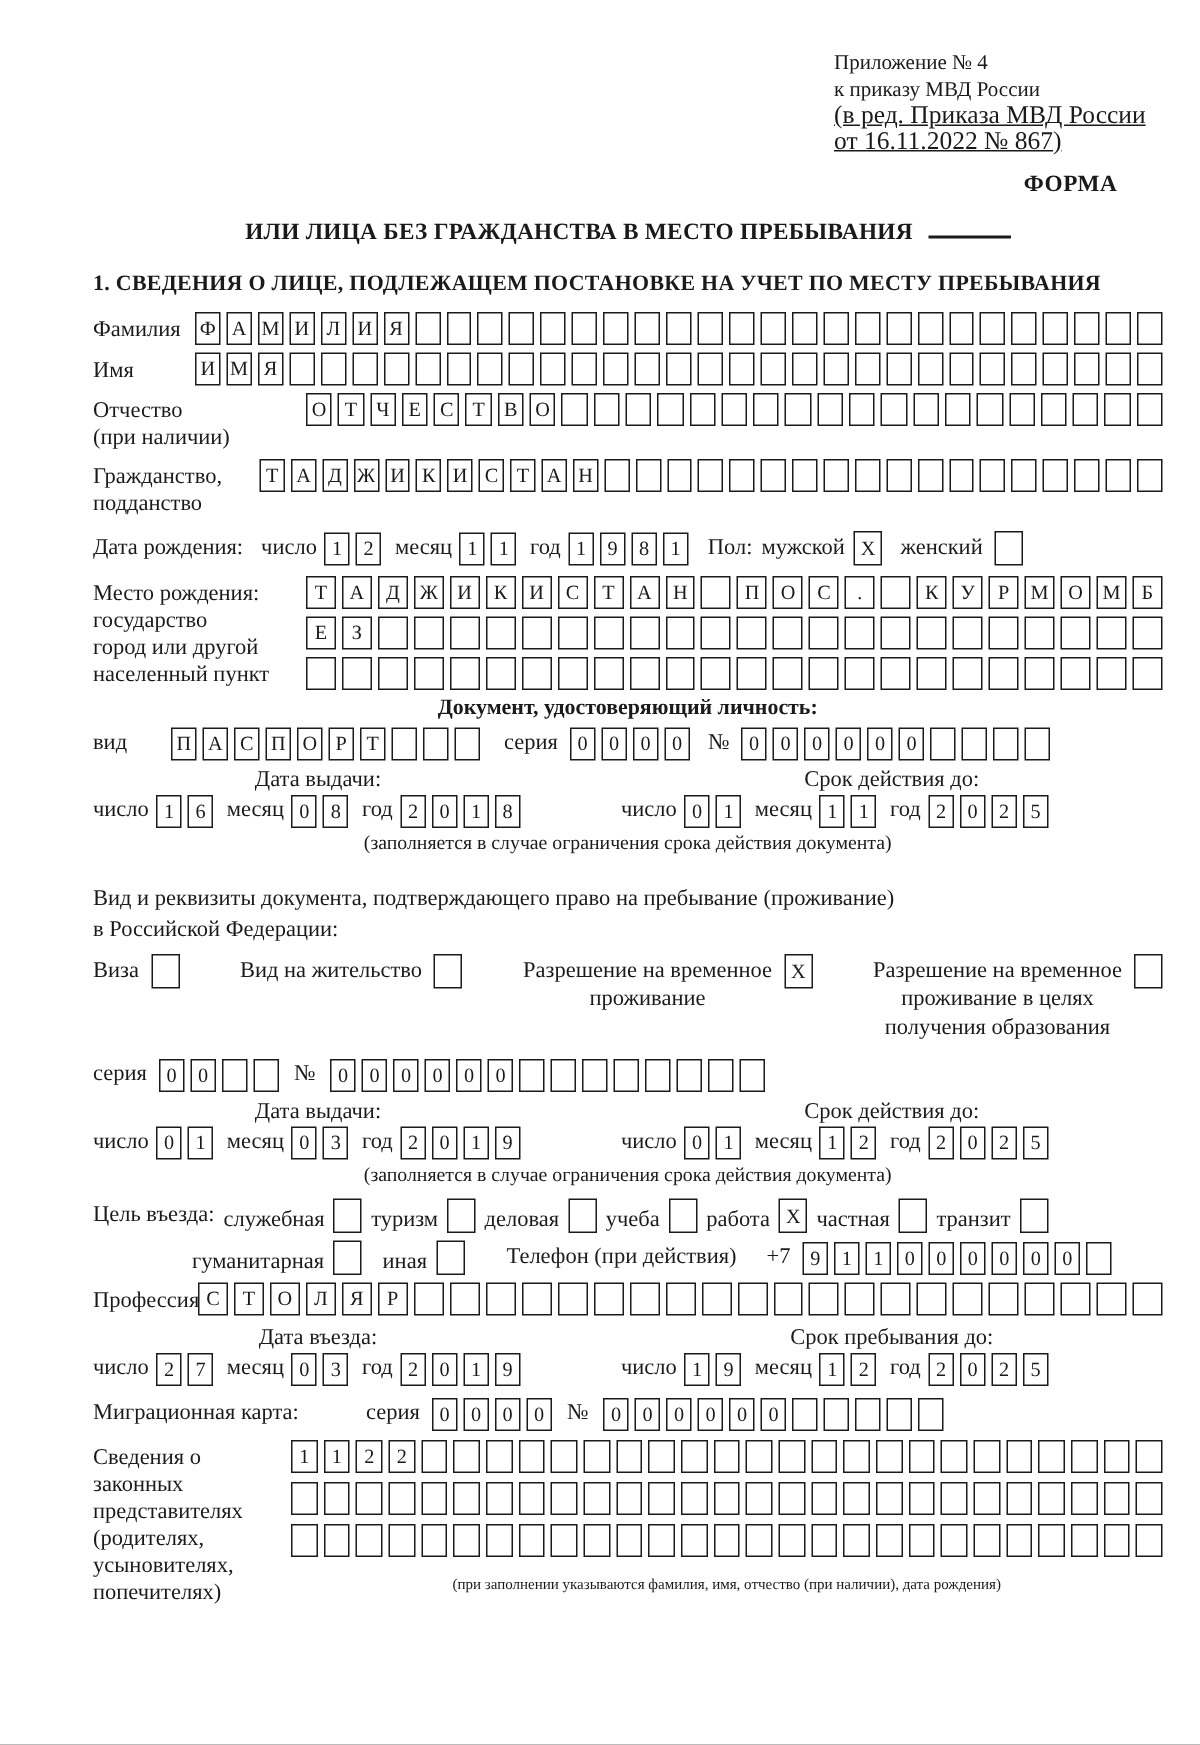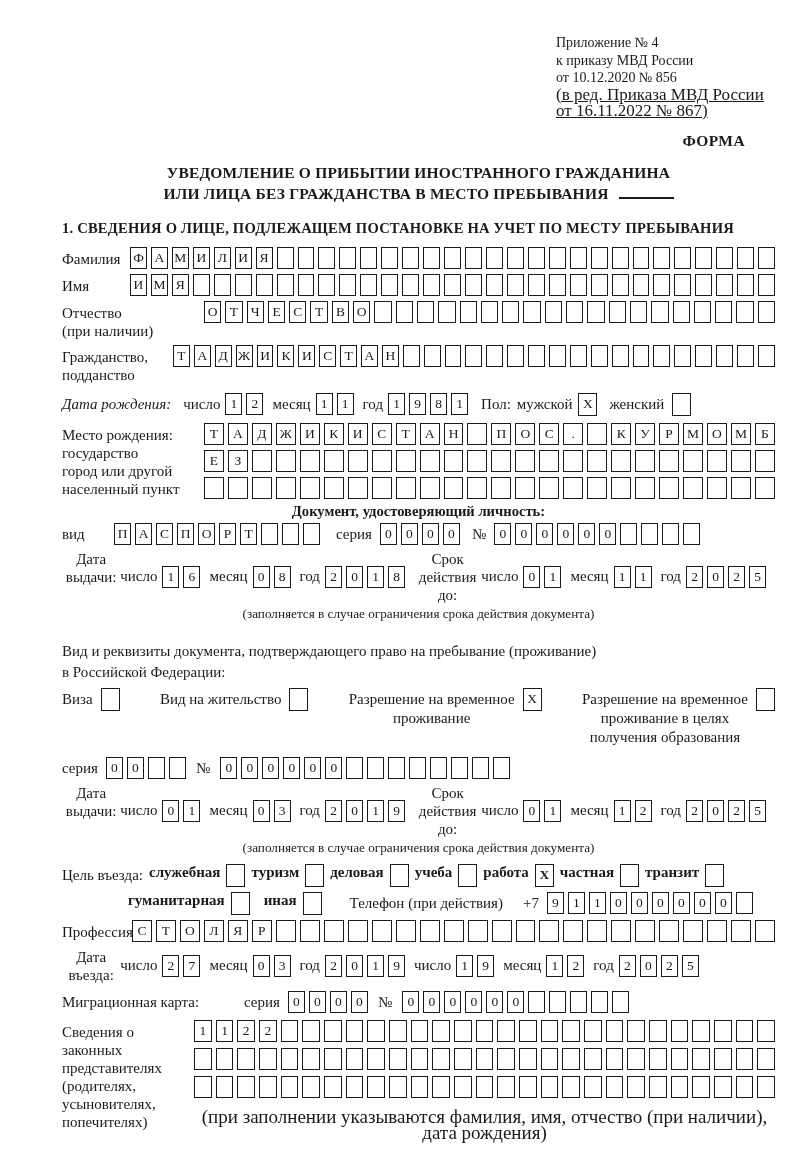--- a/index.html
+++ b/index.html
@@ -41,65 +41,63 @@
     width:19px; height:23px; border:1.5px solid #1a1a1a; box-sizing:border-box;
     font-size:13.5px; flex:none; vertical-align:middle;
   }
   .inline-label { line-height:23px; }
 
   
   .dateline { display:flex; align-items:center; }
   .dateline .dword { margin:0 5px 0 0; line-height:23px; }
   .dateline .dcells { margin-right:9px; }
   .datepair { display:flex; margin-top:4px; }
-  .datecol { display:flex; flex-direction:row; }
+  .datecol { display:flex; flex-direction:column; }
   .datecol.left { width:352px; }
   .datecol.right { flex:1; }
   .datehead { text-align:center; line-height:18px; }
   .datecol.left .datehead { width:300px; }
   .datenote { text-align:center; font-size:13.2px; line-height:16px; margin-top:2px; }
 
   .doc-heading { text-align:center; font-weight:bold; margin-top:4px; font-size:14.6px; }
   .para { line-height:19px; margin-top:20px; }
 
   
   .permit-row { display:flex; justify-content:space-between; margin-top:6px; align-items:flex-start; }
   .permit-item { display:flex; align-items:flex-start; gap:8px; }
   .plabel { line-height:19px; padding-top:2px; }
   .plabel.center { text-align:center; }
 
   
   .purpose-row { display:flex; align-items:center; margin-top:8px; gap:6px; }
-  .purpose-row .opt { display:flex; align-items:flex-start; gap:6px;font-weight:bold; }
+  .purpose-row .opt { display:flex; align-items:flex-end; gap:6px; }
   .indent66 { margin-left:66px; }
 
   .serialline { display:flex; align-items:center; margin-top:10px; gap:8px; }
   .numsign { line-height:23px; padding:0 2px; }
 
-  .rep-note { font-size:19px; text-align:center; margin-top:5px; line-height:16px; }
+  .rep-note { font-size:10px; text-align:center; margin-top:5px; line-height:16px; }
 </style>
 </head>
 <body>
 
 <div class="page">
 
   <div class="appendix">
     <div>Приложение № 4</div>
     <div>к приказу МВД России</div>
-    <div>от 10.12.2020 № 856</div>
     <div class="rev">
       <div>(в ред. Приказа МВД России</div>
       <div>от 16.11.2022 № 867)</div>
     </div>
   </div>
 
   <div class="forma">ФОРМА</div>
 
   <div class="title">
-    <div>УВЕДОМЛЕНИЕ О ПРИБЫТИИ ИНОСТРАННОГО ГРАЖДАНИНА</div>
     <div>
       <span>ИЛИ ЛИЦА БЕЗ ГРАЖДАНСТВА В МЕСТО ПРЕБЫВАНИЯ</span><span class="blank-line"></span>
     </div>
   </div>
 
   <div class="sec1">1. СВЕДЕНИЯ О ЛИЦЕ, ПОДЛЕЖАЩЕМ ПОСТАНОВКЕ НА УЧЕТ ПО МЕСТУ ПРЕБЫВАНИЯ</div>
 
   <div class="row" style="margin-top:10px;">
     <div class="lbl w68">Фамилия</div>
     <div class="cells grow">
@@ -238,21 +236,21 @@
         <span class="cell"></span>
         <span class="cell"></span>
         <span class="cell"></span>
         <span class="cell"></span>
         <span class="cell"></span>
         <span class="cell"></span>
       </div>
   </div>
 
   <div class="row" style="margin-top:9px; align-items:center;">
-    <span class="inline-label" style="margin-right:12px;font-style:italic;">Дата рождения:</span>
+    <span class="inline-label" style="margin-right:12px;">Дата рождения:</span>
     <span class="dateline">
         <span class="dword">число</span>
         <span class="cells cells-fixed dcells">
           <span class="cell">1</span>
           <span class="cell">2</span>
         </span>
         <span class="dword">месяц</span>
         <span class="cells cells-fixed dcells">
           <span class="cell">1</span>
           <span class="cell">1</span>
@@ -652,20 +650,21 @@
           <span class="dword">год</span>
           <span class="cells cells-fixed dcells">
             <span class="cell">2</span>
             <span class="cell">0</span>
             <span class="cell">1</span>
             <span class="cell">9</span>
           </span>
         </div>
     </div>
     <div class="datecol right">
+      <div class="datehead">Срок пребывания до:</div>
       <div class="dateline">
           <span class="dword">число</span>
           <span class="cells cells-fixed dcells">
             <span class="cell">1</span>
             <span class="cell">9</span>
           </span>
           <span class="dword">месяц</span>
           <span class="cells cells-fixed dcells">
             <span class="cell">1</span>
             <span class="cell">2</span>

